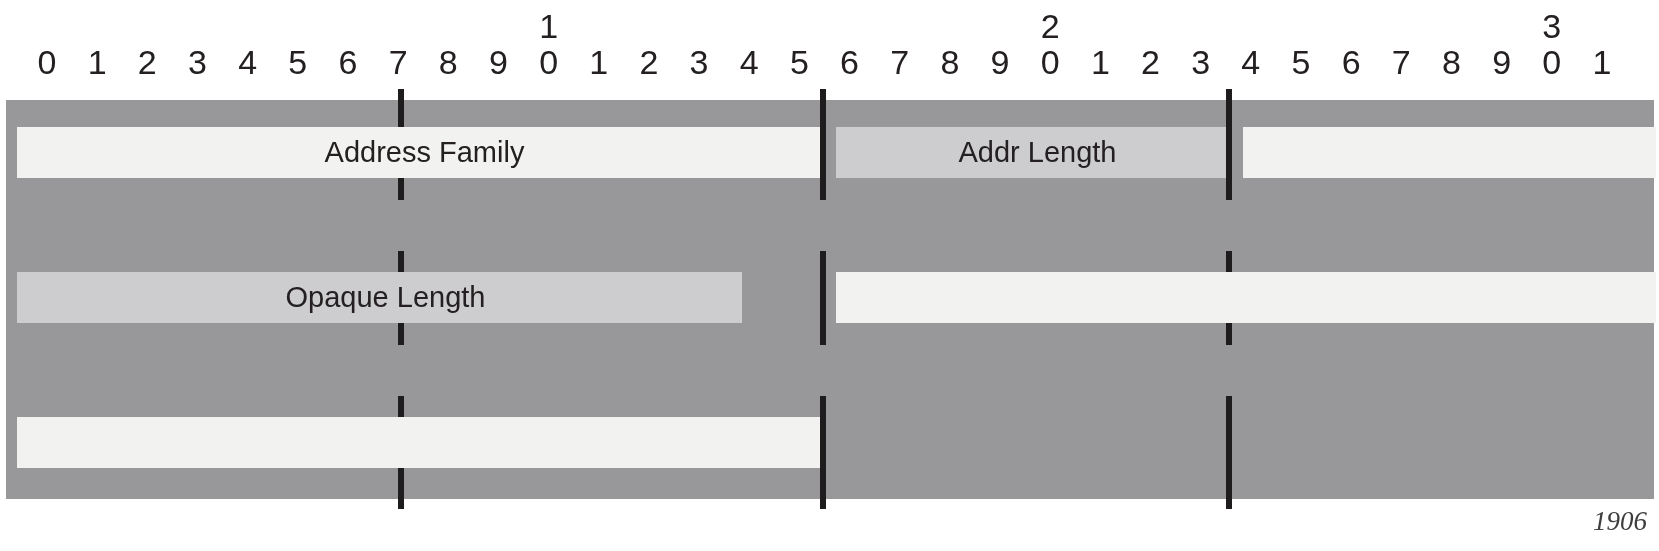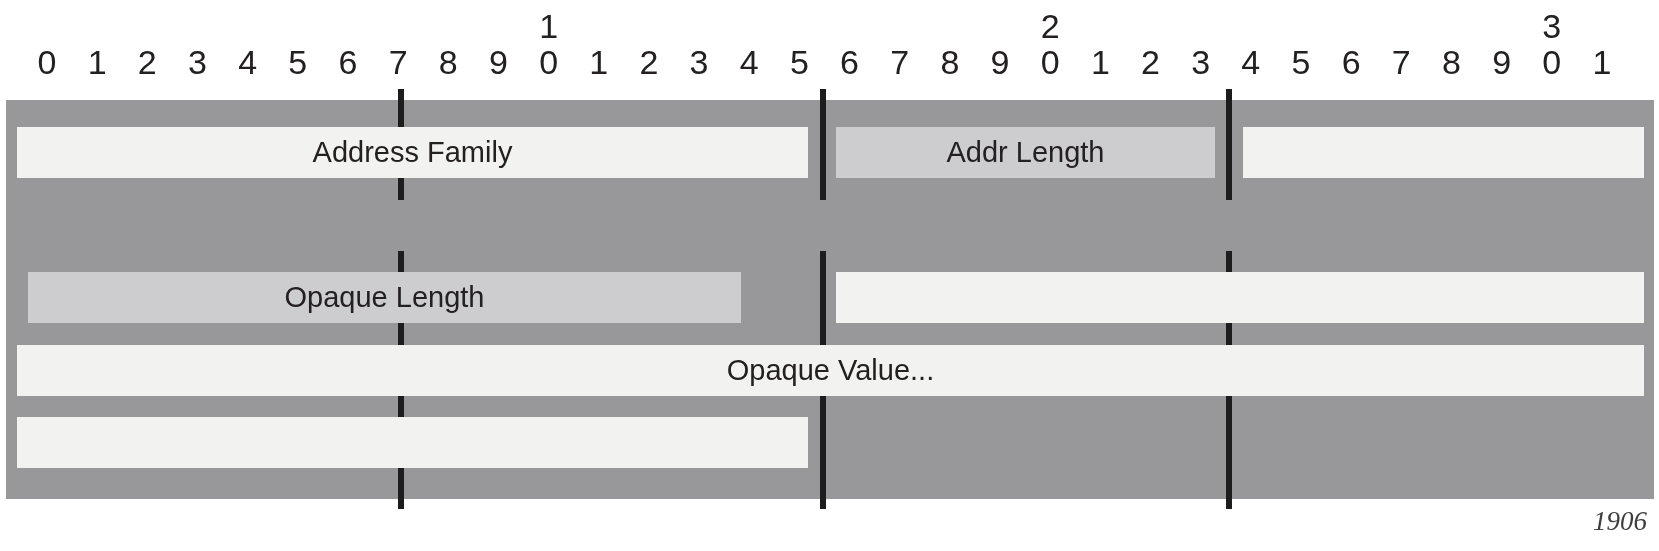--- a/index.html
+++ b/index.html
@@ -40,20 +40,21 @@
   .fieldbox {
     position: absolute;
     height: 51px;
     background: var(--field_light, #f2f2f1);
     display: flex;
     align-items: center;
     justify-content: center;
     font-size: 29px;
     color: var(--text, #242021);
     white-space: nowrap;
+    padding-left: 12px;
   }
   .fieldbox.shaded { background: var(--field_shaded, #cdcdcf); }
   .vseg {
     position: absolute;
     width: 6px;
     background: var(--line, #1e1c1d);
   }
   .fig-number {
     position: absolute;
     top: 506px;
@@ -110,24 +111,23 @@
       <span class="bit-label" style="left: 1601.96px;">1</span>
     </div>
 
   <div class="band">
 
     <div class="fieldbox" style="left:11px; top:27px; width:791px;">Address Family</div>
     <div class="fieldbox shaded" style="left:830px; top:27px; width:379px;">Addr Length</div>
     <div class="fieldbox" style="left:1237px; top:27px; width:401px;"></div>
 
 
-    <div class="fieldbox shaded" style="left:11px; top:172px; width:713px;margin-left:11px;">Opaque Length</div>
+    <div class="fieldbox shaded" style="left:11px; top:172px; width:713px;">Opaque Length</div>
     <div class="fieldbox" style="left:830px; top:172px; width:808px;"></div>
 
-    <div class="fieldbox" style="left:11px; top:245px; width:1627px;">Opaque Value...</div>
 
     <div class="fieldbox" style="left:11px; top:317px; width:791px;"></div>
   </div>
 
   <div class="vseg" style="left:398px; top:89px;  height:38px;"></div>
   <div class="vseg" style="left:398px; top:178px; height:22px;"></div>
   <div class="vseg" style="left:398px; top:251px; height:21px;"></div>
   <div class="vseg" style="left:398px; top:323px; height:22px;"></div>
   <div class="vseg" style="left:398px; top:396px; height:21px;"></div>
   <div class="vseg" style="left:398px; top:468px; height:41px;"></div>

